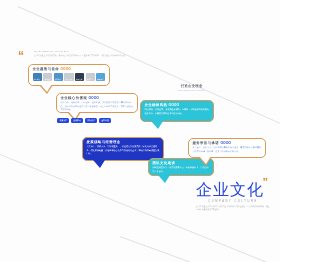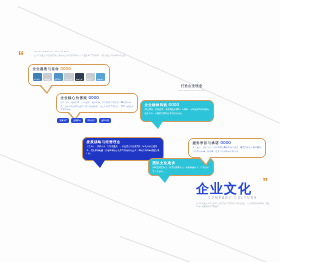--- a/index.html
+++ b/index.html
@@ -62,21 +62,21 @@
   .hdr .h1{font-size:2.4px;color:#9aa0ab;letter-spacing:.3px;}
   .hdr .h2{font-size:1.9px;color:#b3b8c1;line-height:1.6;margin-top:1px;}
 
   
   .sidelabel{position:absolute;left:178px;top:84px;text-align:center;}
   .sidelabel .s1{font-size:3.3px;color:#5b616d;font-weight:bold;letter-spacing:.3px;}
   .sidelabel .s2{font-size:1.7px;color:#b9bec7;margin-top:.8px;}
 
   
   .maintitle{position:absolute;left:196px;top:182px;}
-  .maintitle .mt{font-size:13px;font-weight:bold;color:#2546d8;letter-spacing:1px;
+  .maintitle .mt{font-size:16px;font-weight:normal;color:#2546d8;letter-spacing:1px;
                  line-height:1;}
   .maintitle .msub{font-size:2.6px;color:#8f96a3;letter-spacing:1.6px;
                    text-align:center;margin-top:1.6px;}
   .maintitle .mdesc{font-size:1.9px;color:#aab0ba;line-height:1.6;margin-top:2px;
                     width:74px;}
 </style>
 </head>
 <body>
 
 <div id="stage">

